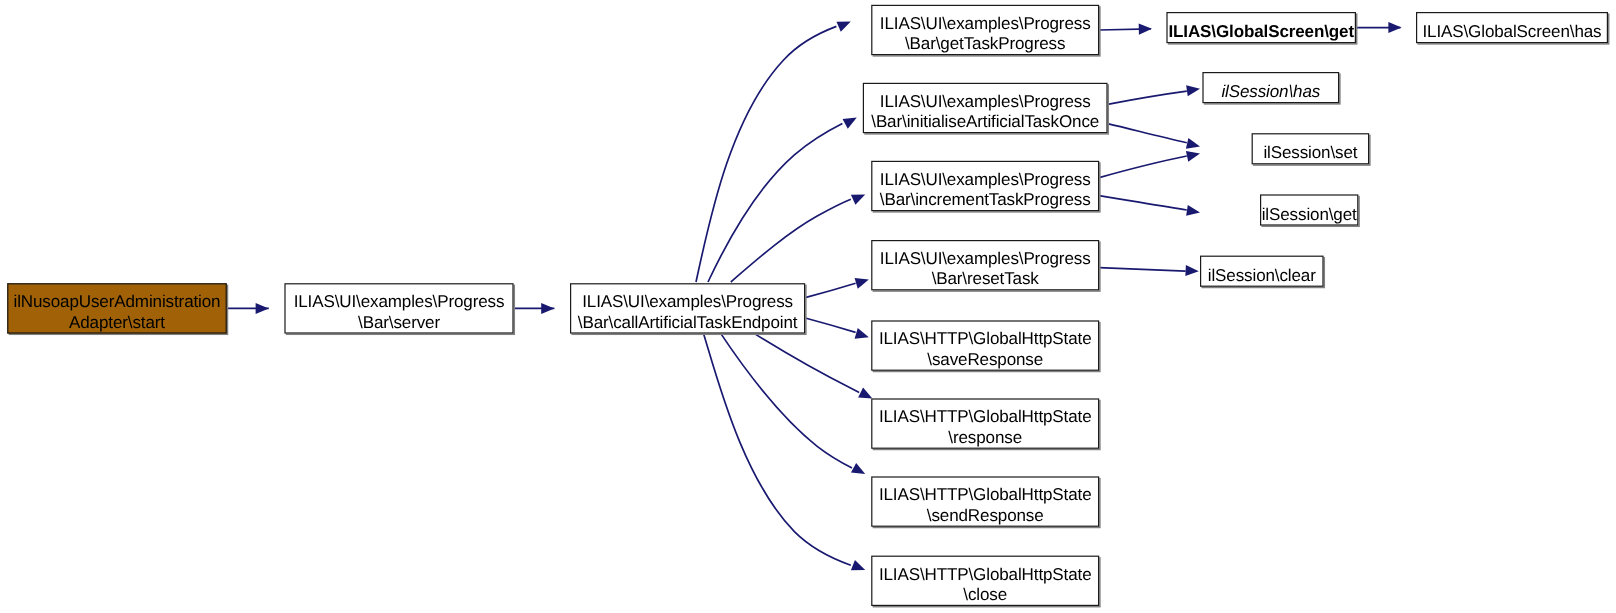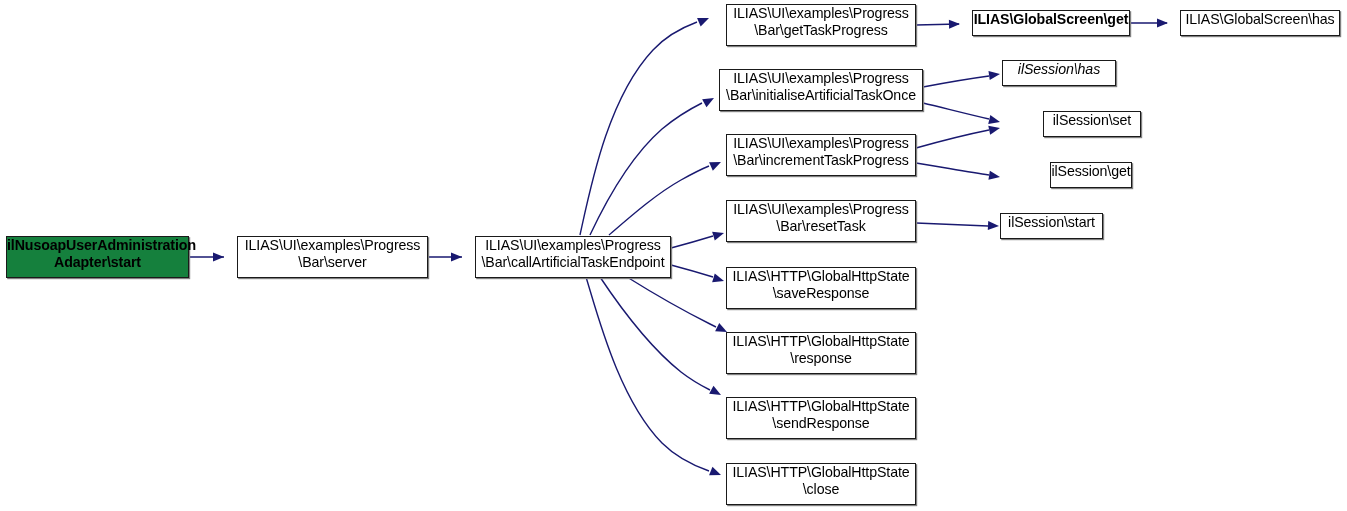--- a/index.html
+++ b/index.html
@@ -30,30 +30,29 @@
     position: absolute;
     box-sizing: border-box;
     border: 1px solid #1a1a1a;
     background: #ffffff;
     color: #000000;
     font-family: "Liberation Sans", sans-serif;
     font-size: 14.2px;
     line-height: 16.5px;
     text-align: center;
     display: flex;
-    align-items: flex-start;
+    align-items: flex-end;
     justify-content: center;
     white-space: pre-line;
     letter-spacing: -0.1px;
     z-index: 2;
     box-shadow: 1.2px 1.2px 0 0 #808080;
   }
   .node.highlight {
-    background: #15803d;
-    font-weight: bold;
+    background: #a16207;
   }
   .node-label {
     display: block;
     width: 100%;
     padding: 0 3px;
   }
 </style>
 </head>
 <body>
 
@@ -150,17 +149,17 @@
       <div class="node" style="left: 726px; top: 332px; width: 190px; height: 42px;"><span class="node-label">ILIAS\HTTP\GlobalHttpState
 \response</span></div>
       <div class="node" style="left: 726px; top: 397px; width: 190px; height: 42px;"><span class="node-label">ILIAS\HTTP\GlobalHttpState
 \sendResponse</span></div>
       <div class="node" style="left: 726px; top: 463px; width: 190px; height: 42px;"><span class="node-label">ILIAS\HTTP\GlobalHttpState
 \close</span></div>
       <div class="node" style="left: 972px; top: 10px; width: 158px; height: 26px; font-weight: bold;"><span class="node-label">ILIAS\GlobalScreen\get</span></div>
       <div class="node" style="left: 1002px; top: 60px; width: 114px; height: 26px; font-style: italic;"><span class="node-label">ilSession\has</span></div>
       <div class="node" style="left: 1002px; top: 111px; width: 98px; height: 26px; margin-left: 41px;"><span class="node-label">ilSession\set</span></div>
       <div class="node" style="left: 1050px; top: 162px; width: 82px; height: 26px;"><span class="node-label">ilSession\get</span></div>
-      <div class="node" style="left: 1000px; top: 213px; width: 103px; height: 26px;"><span class="node-label">ilSession\start</span></div>
+      <div class="node" style="left: 1000px; top: 213px; width: 103px; height: 26px;"><span class="node-label">ilSession\clear</span></div>
       <div class="node" style="left: 1180px; top: 10px; width: 160px; height: 26px;"><span class="node-label">ILIAS\GlobalScreen\has</span></div>
     </div>
 
 </div>
 
 </body></html>

